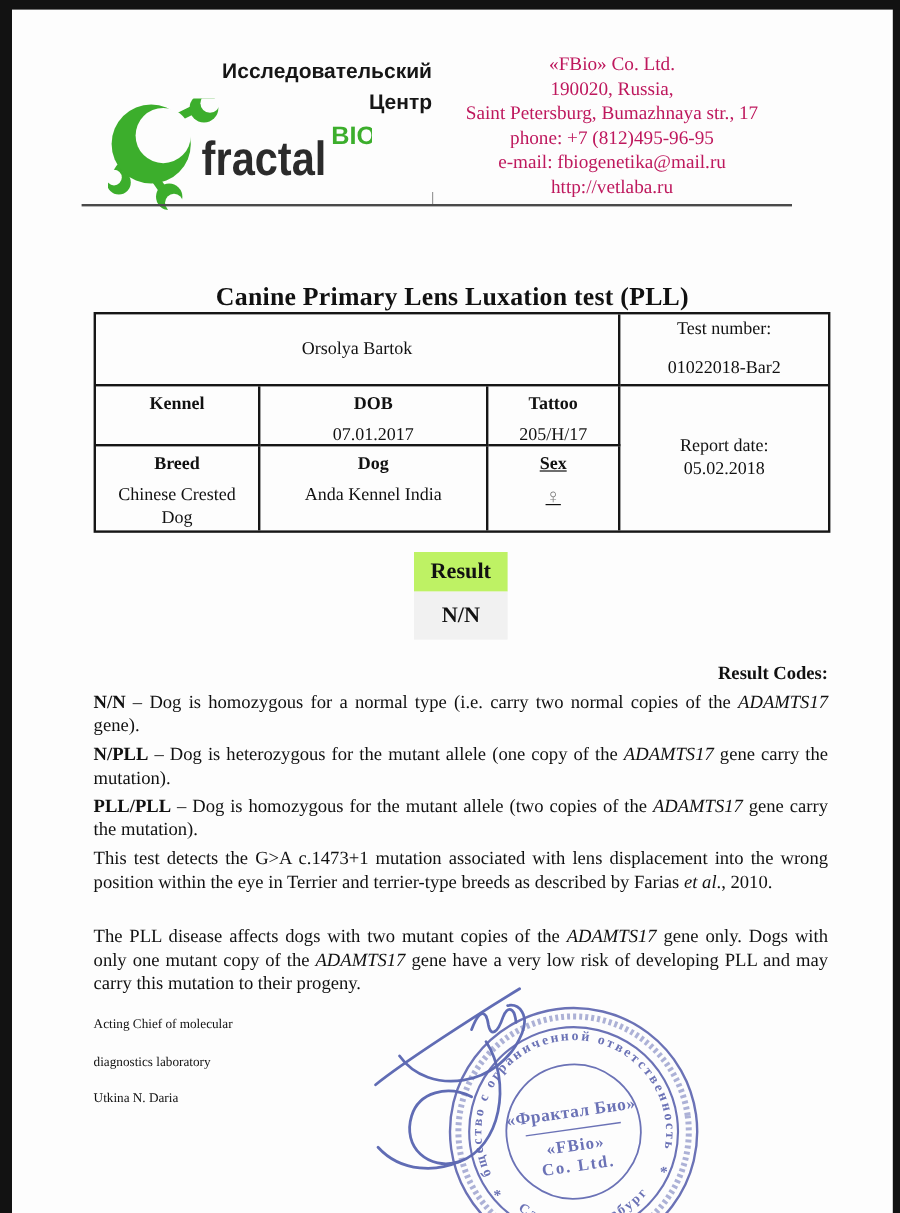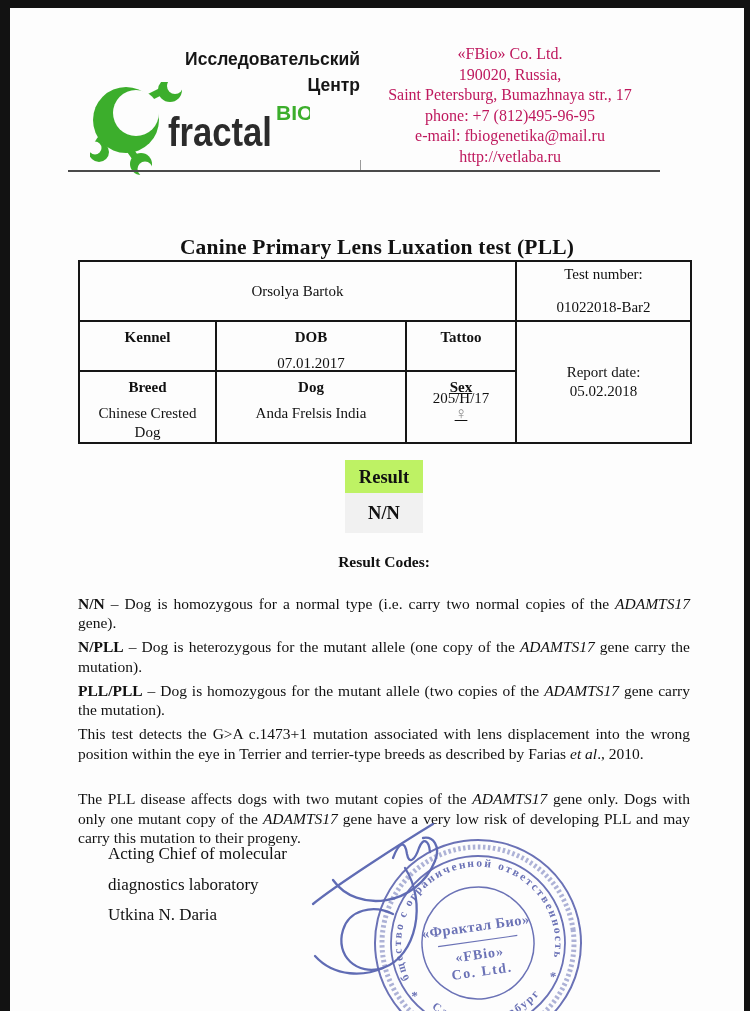--- a/index.html
+++ b/index.html
@@ -44,39 +44,39 @@
   }
   .cell.no-r{border-right:none}
   .cell.no-b{border-bottom:none}
   .cell.top{justify-content:flex-start;padding-top:6px;}
   .cell .lbl{font-weight:bold;}
   .cell .val{margin-top:7px;}
   .c-owner{grid-column:1/4;grid-row:1;}
   .c-testnum{grid-column:4;grid-row:1;gap:14px;}
   .c-kennel{grid-column:1;grid-row:2;}
   .c-dob{grid-column:2;grid-row:2;}
-  .c-tattoo{grid-column:3;grid-row:2;gap:35px;}
+  .c-tattoo{grid-column:3;grid-row:2;}
   .c-report{grid-column:4;grid-row:2/4;}
   .c-breed{grid-column:1;grid-row:3;padding-left:14px;padding-right:14px;}
   .c-dog{grid-column:2;grid-row:3;}
   .c-sex{grid-column:3;grid-row:3;text-decoration:underline;}
   .sex-glyph{color:#7d7d7d;font-size:17px;}
   
   .result-box{position:absolute;left:335px;top:452px;width:78px;text-align:center;font-weight:bold;font-size:18.5px;}
   .result-label{background:#bef264;height:33px;line-height:34px;}
   .result-value{background:#f1f1f1;height:40px;line-height:40px;}
   
   .codes{position:absolute;left:68px;top:544px;width:612px;font-size:15.5px;line-height:19.5px;text-align:justify;}
-  .codes .heading{font-weight:bold;margin:0 0 22px 0;text-align:center;}
+  .codes .heading{font-weight:bold;margin:0 0 4px 0;text-align:right;}
   .codes p{margin:0 0 4.5px 0;}
   .codes p.gap{margin-top:26px;}
   .codes .b{font-weight:bold;}
   .codes .i{font-style:italic;}
   
-  .signatory{position:absolute;left:68px;top:831px;font-size:17px;line-height:30.5px;margin-left:30px;}
+  .signatory{position:absolute;left:68px;top:831px;font-size:11px;line-height:30.5px;}
   
   .sig-svg{position:absolute;left:295px;top:798px;}
   .stamp-svg{position:absolute;left:353px;top:820px;transform:rotate(-8deg);opacity:.92;}
 </style>
 </head>
 <body>
 
 <div class="page">
 
   <div class="header-ru">
@@ -140,21 +140,21 @@
     <div class="cell c-report no-r no-b">
       <span>Report date:</span>
       <span>05.02.2018</span>
     </div>
     <div class="cell c-breed top no-b">
       <span class="lbl">Breed</span>
       <span class="val">Chinese Crested Dog</span>
     </div>
     <div class="cell c-dog top no-b">
       <span class="lbl">Dog</span>
-      <span class="val">Anda Frelsis India</span>
+      <span class="val">Anda Kennel India</span>
     </div>
     <div class="cell c-sex top no-b">
       <span class="lbl">Sex</span>
       <span class="val sex-glyph">♀</span>
     </div>
   </div>
 
   <div class="result-box">
     <div class="result-label">Result</div>
     <div class="result-value">N/N</div>

